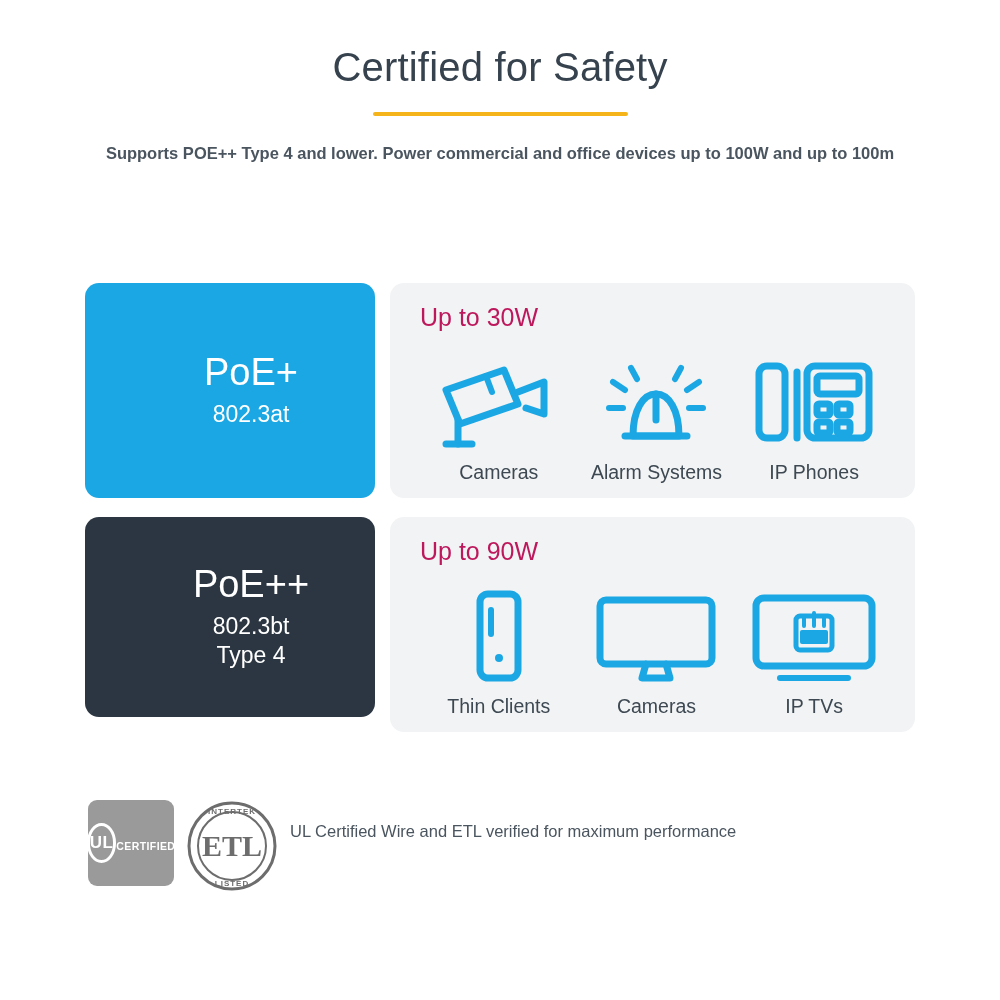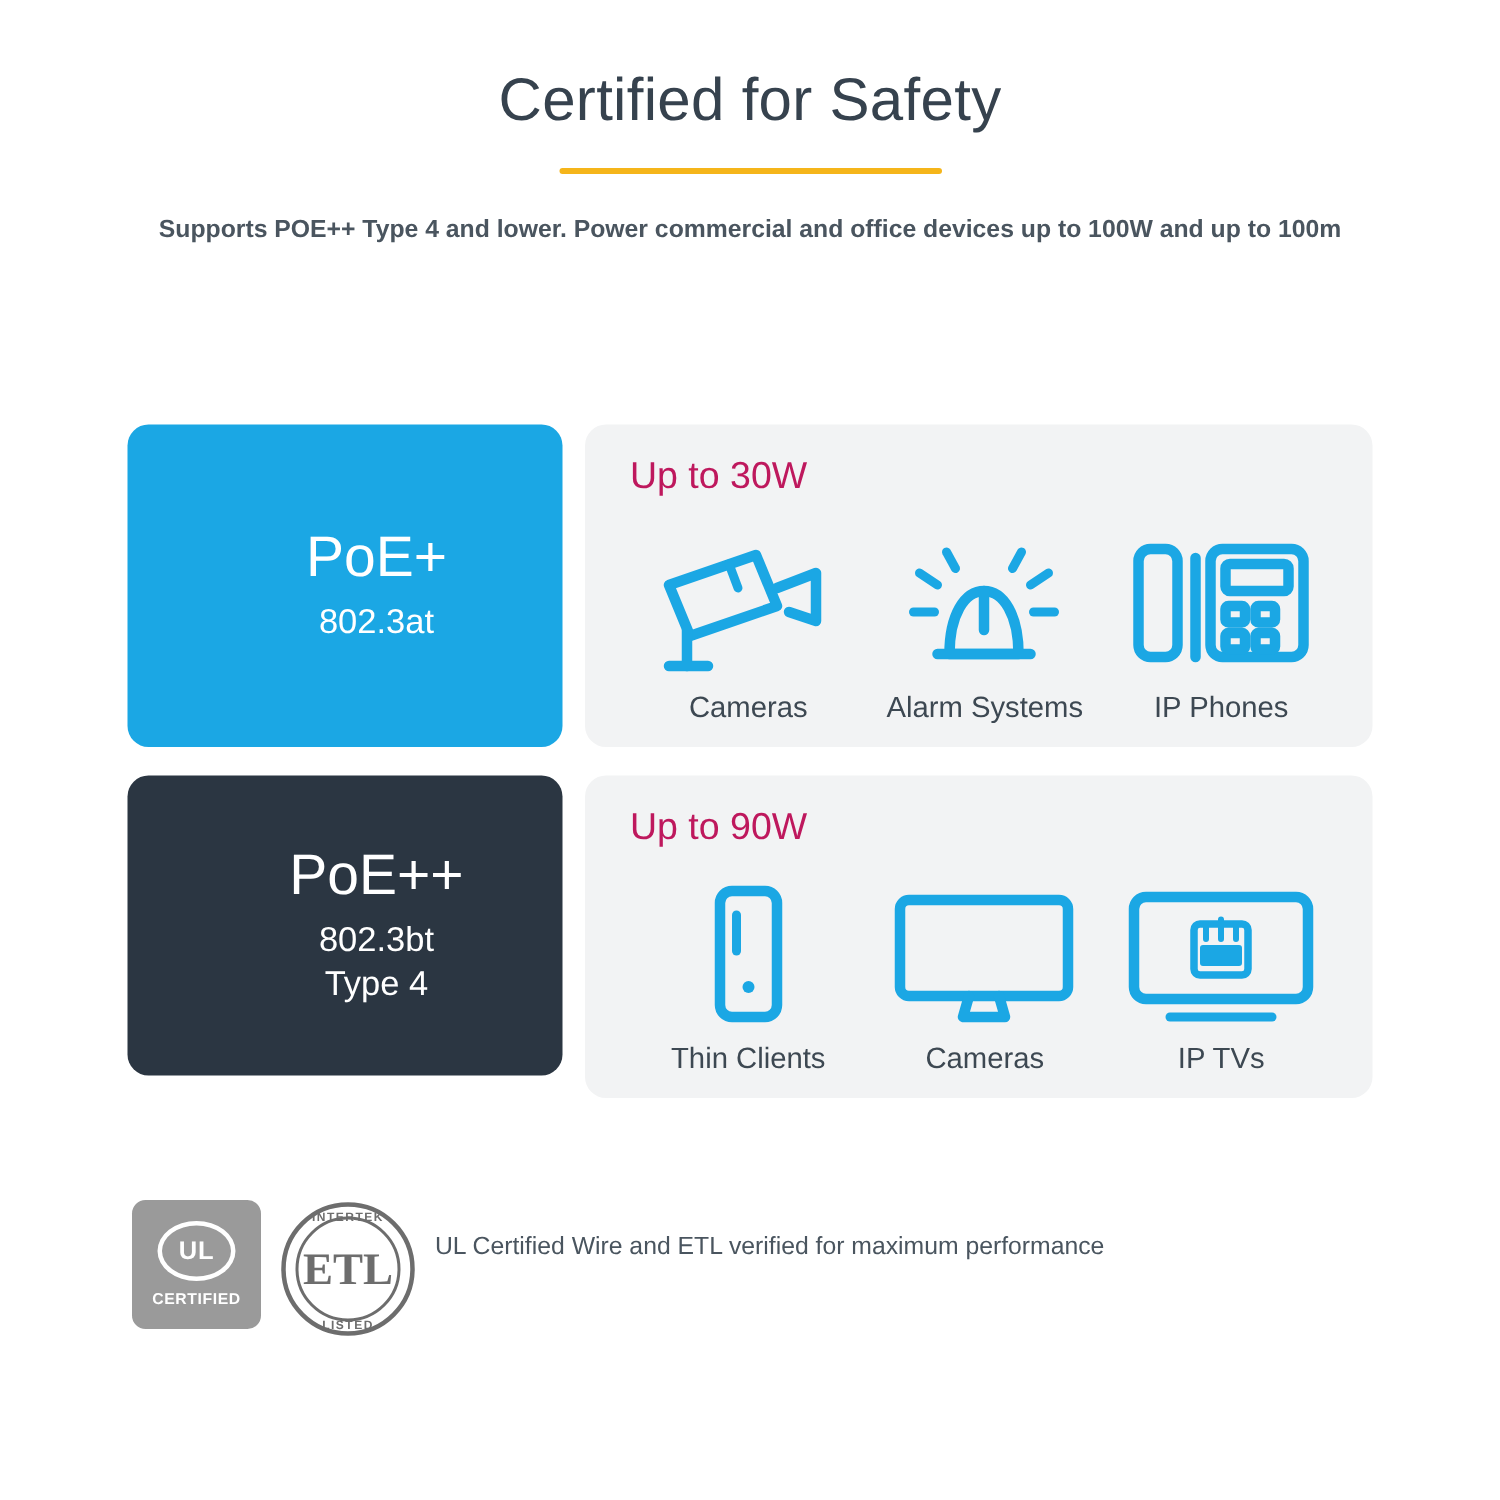--- a/index.html
+++ b/index.html
@@ -135,21 +135,21 @@
     display: flex;
     align-items: flex-start;
   }
   .ul-mark {
     width: 86px;
     height: 86px;
     border-radius: 9px;
     background: #9a9a9a;
     color: #ffffff;
     display: flex;
-    flex-direction: column;
+    flex-direction: row;
     align-items: center;
     justify-content: center;
     flex: none;
   }
   .ul-circle {
     width: 46px;
     height: 34px;
     border: 3px solid #ffffff;
     border-radius: 50%;
     display: flex;

